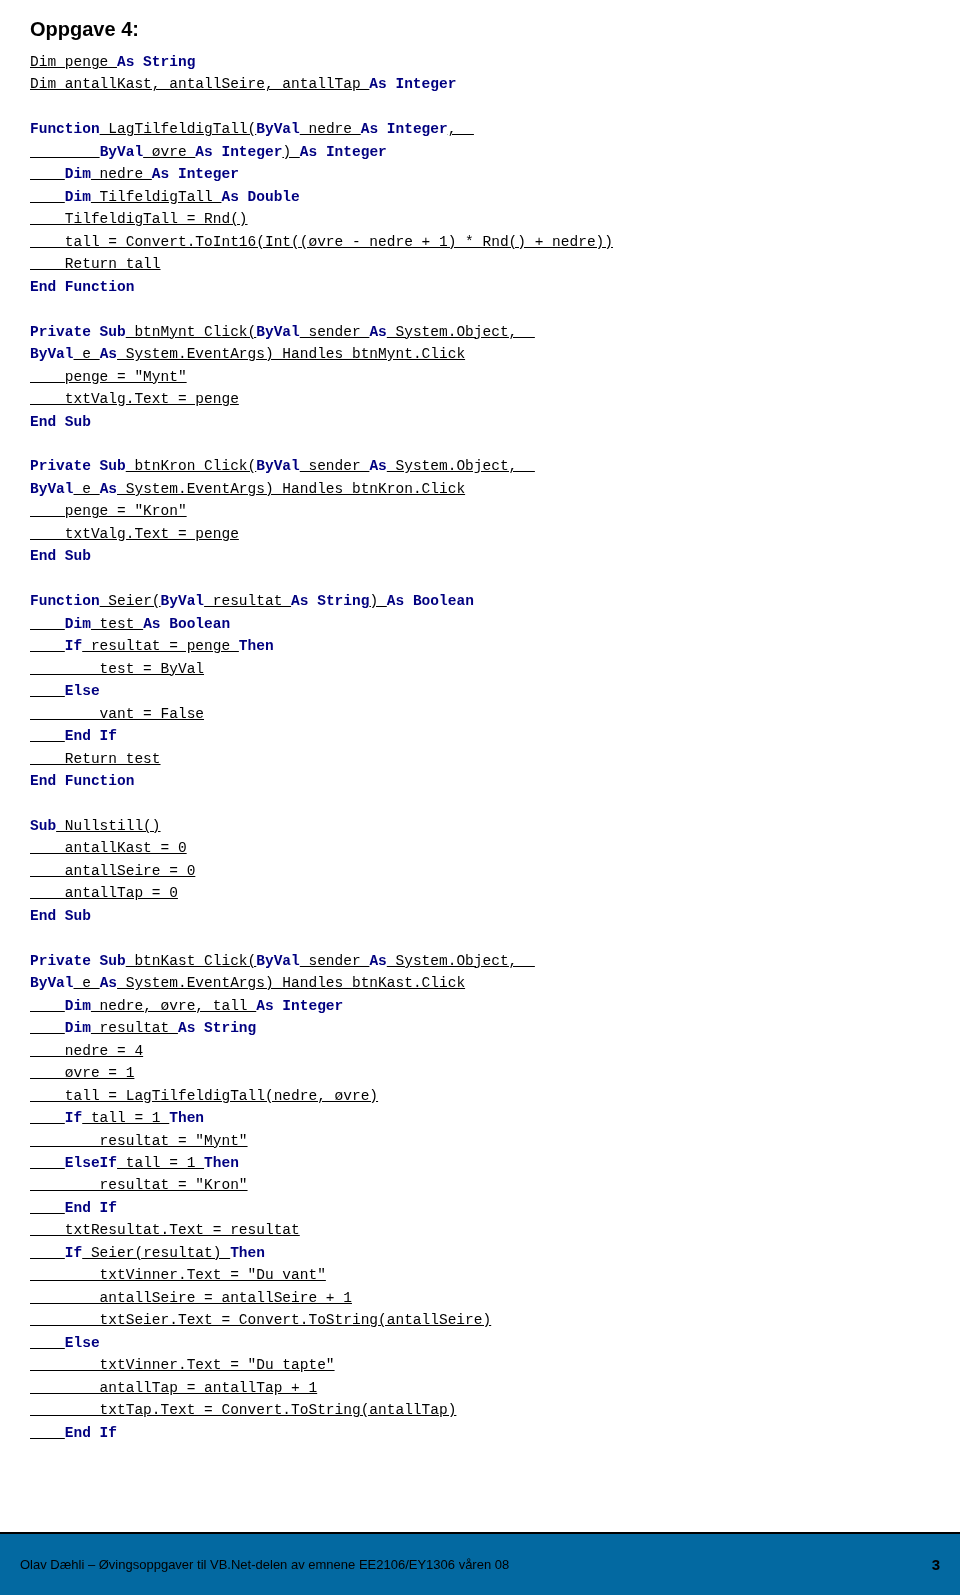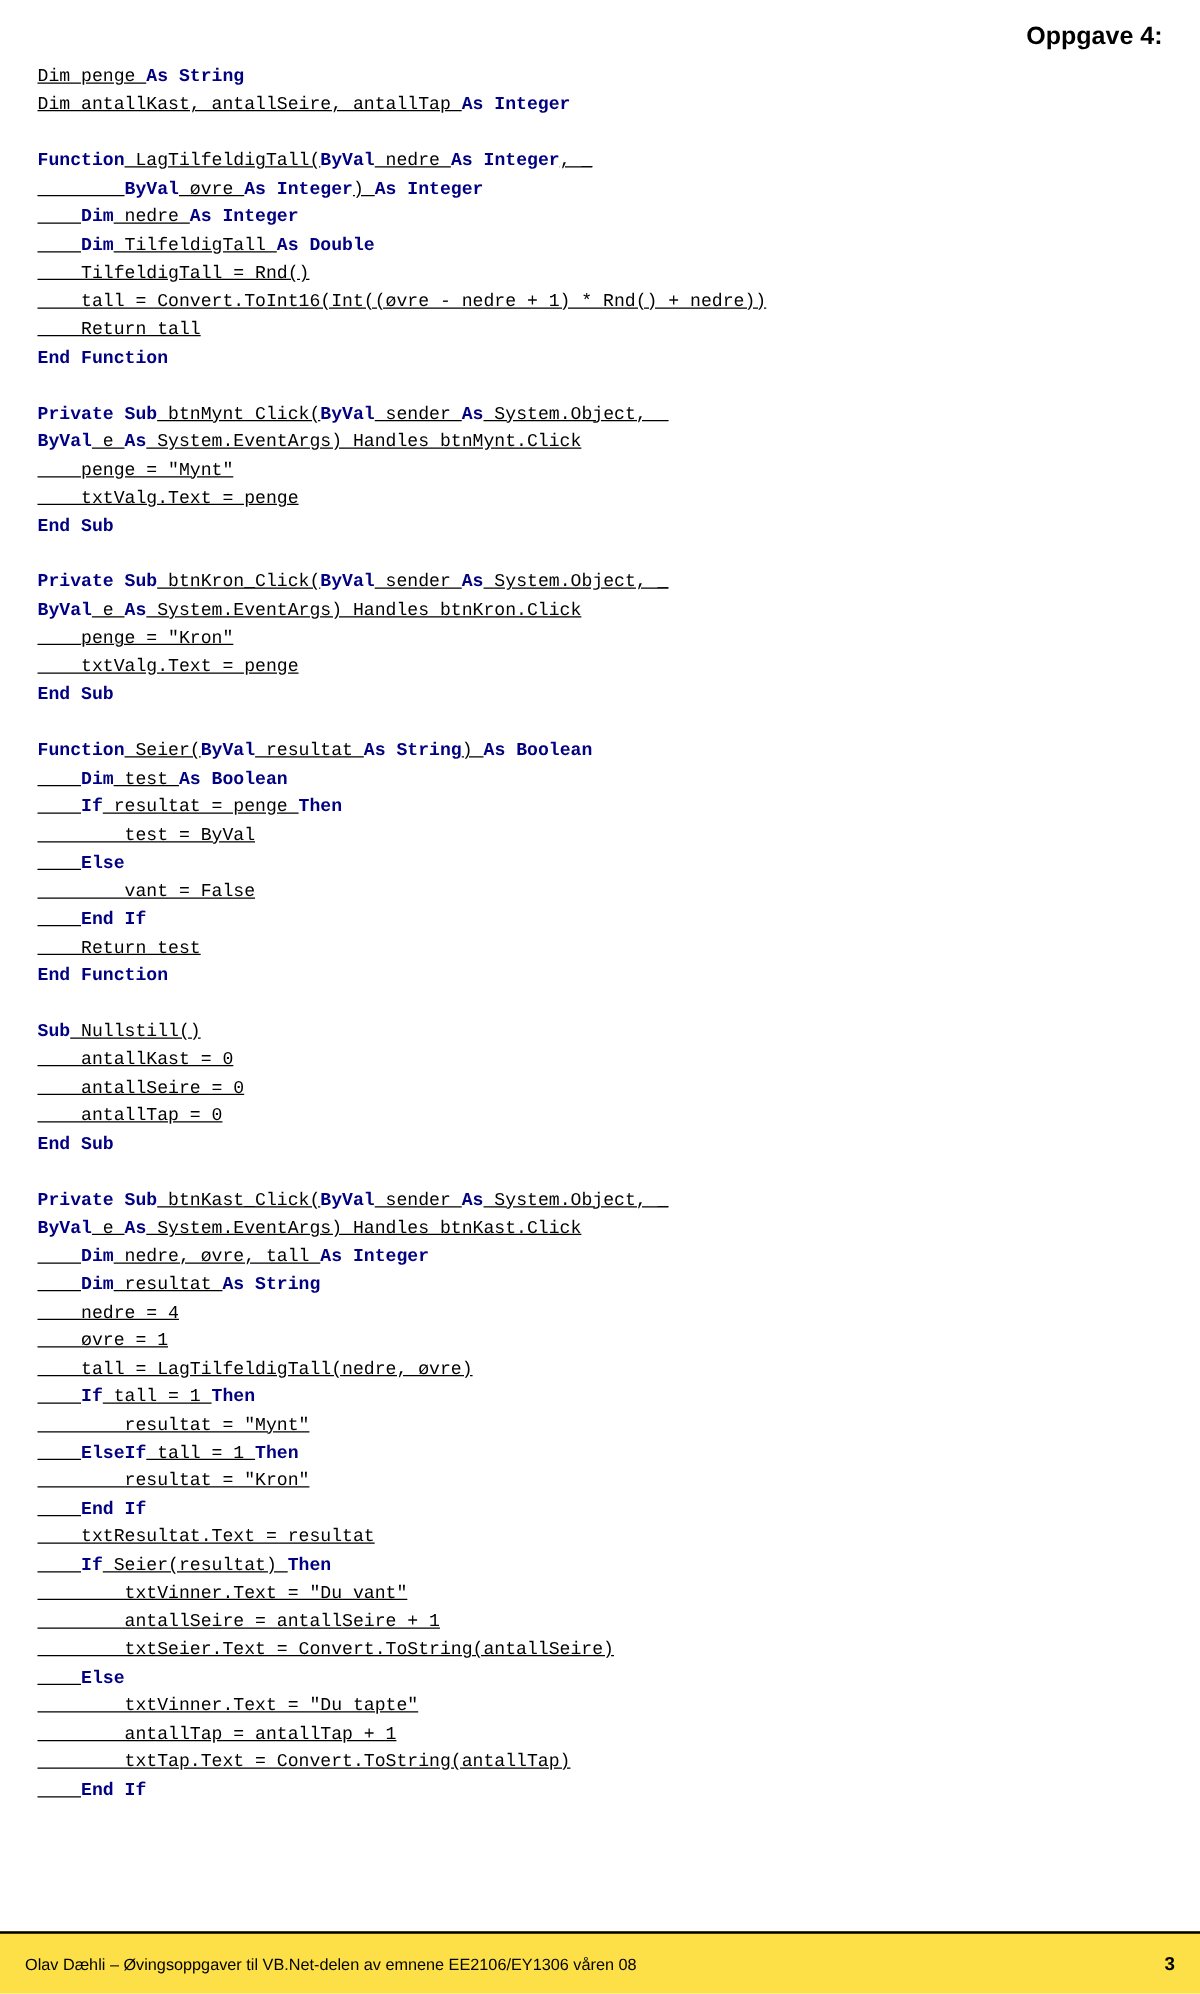--- a/index.html
+++ b/index.html
@@ -29,38 +29,37 @@
     .content-area {
       padding: 18px 30px 80px 30px;
     }
 
     .page-title {
       font-family: Arial, sans-serif;
       font-size: 20px;
       font-weight: bold;
       color: #000000;
       margin-bottom: 10px;
-      text-align: right;
     }
 
     .code-block {
       font-family: 'Courier New', Courier, monospace;
       font-size: 14.5px;
       line-height: 1.55;
       color: #000000;
       white-space: pre;
     }
 
     .footer-bar {
       position: absolute;
       bottom: 0;
       left: 0;
       right: 0;
-      height: 50px;
-      background: #fde047;
+      height: 63px;
+      background: #0369a1;
       border-top: 2px solid #000000;
       display: flex;
       align-items: center;
       justify-content: space-between;
       padding: 0 20px;
     }
 
     .footer-text {
       font-family: Arial, sans-serif;
       font-size: 13px;

